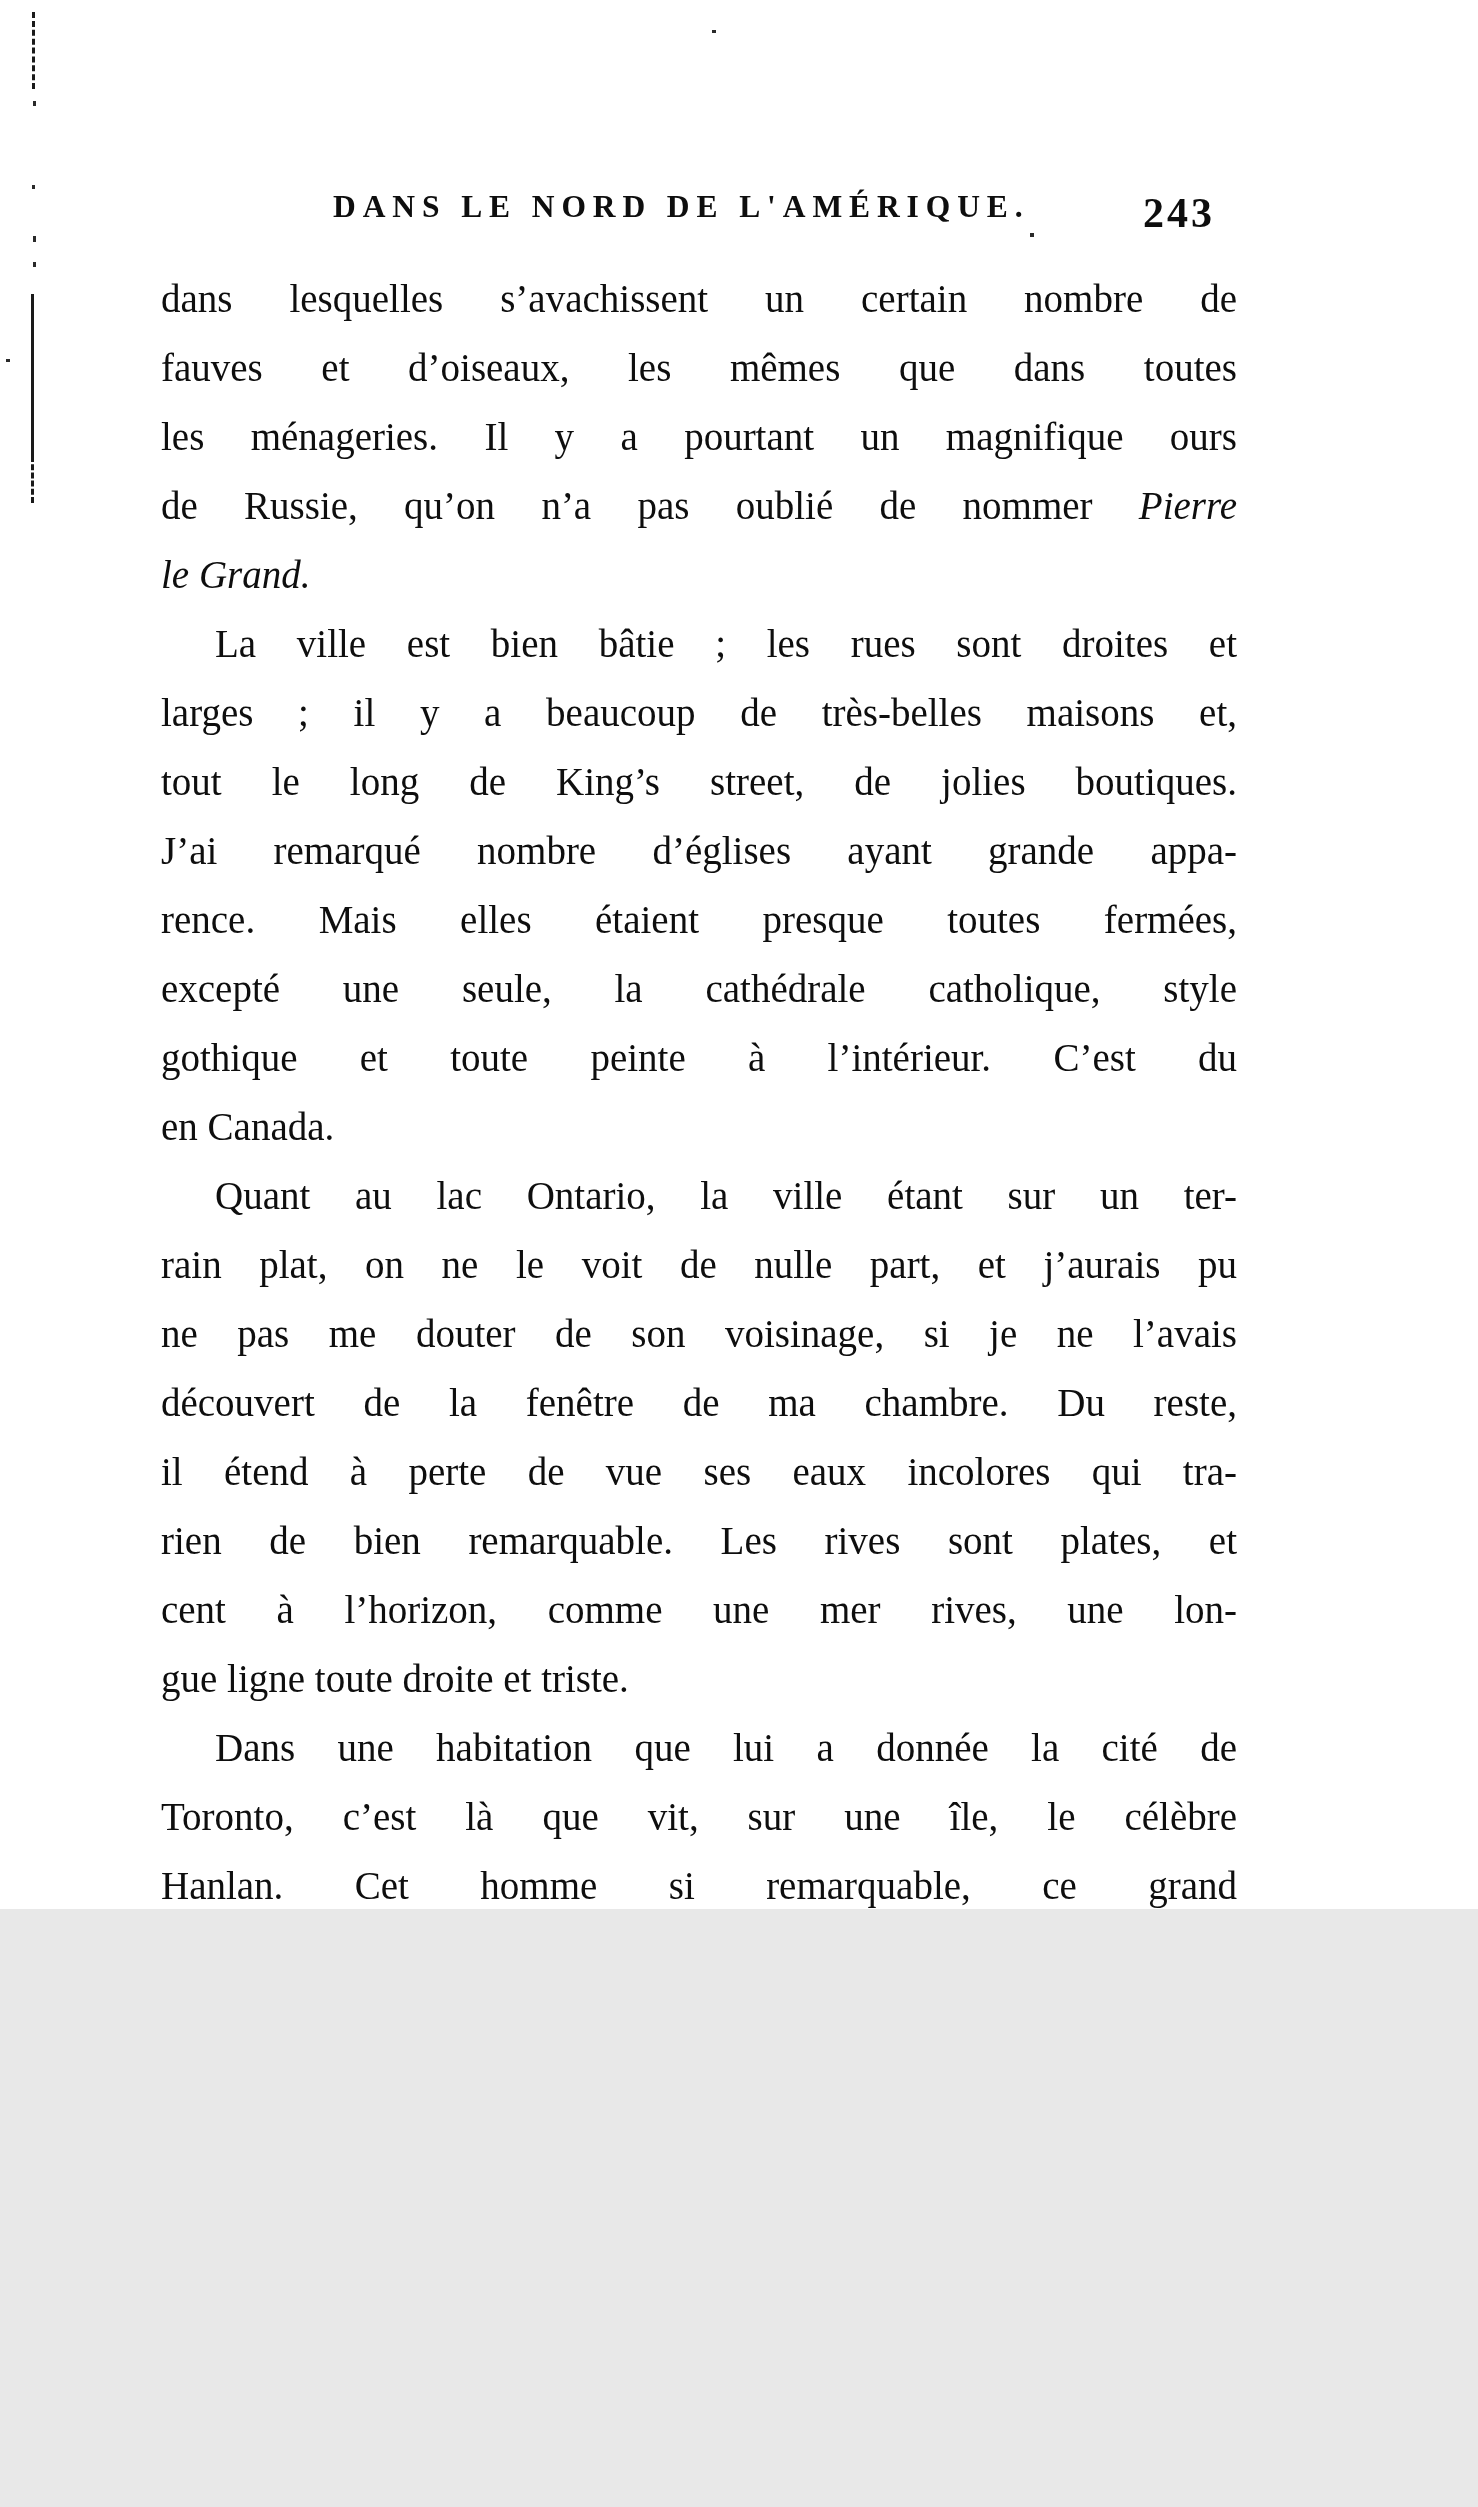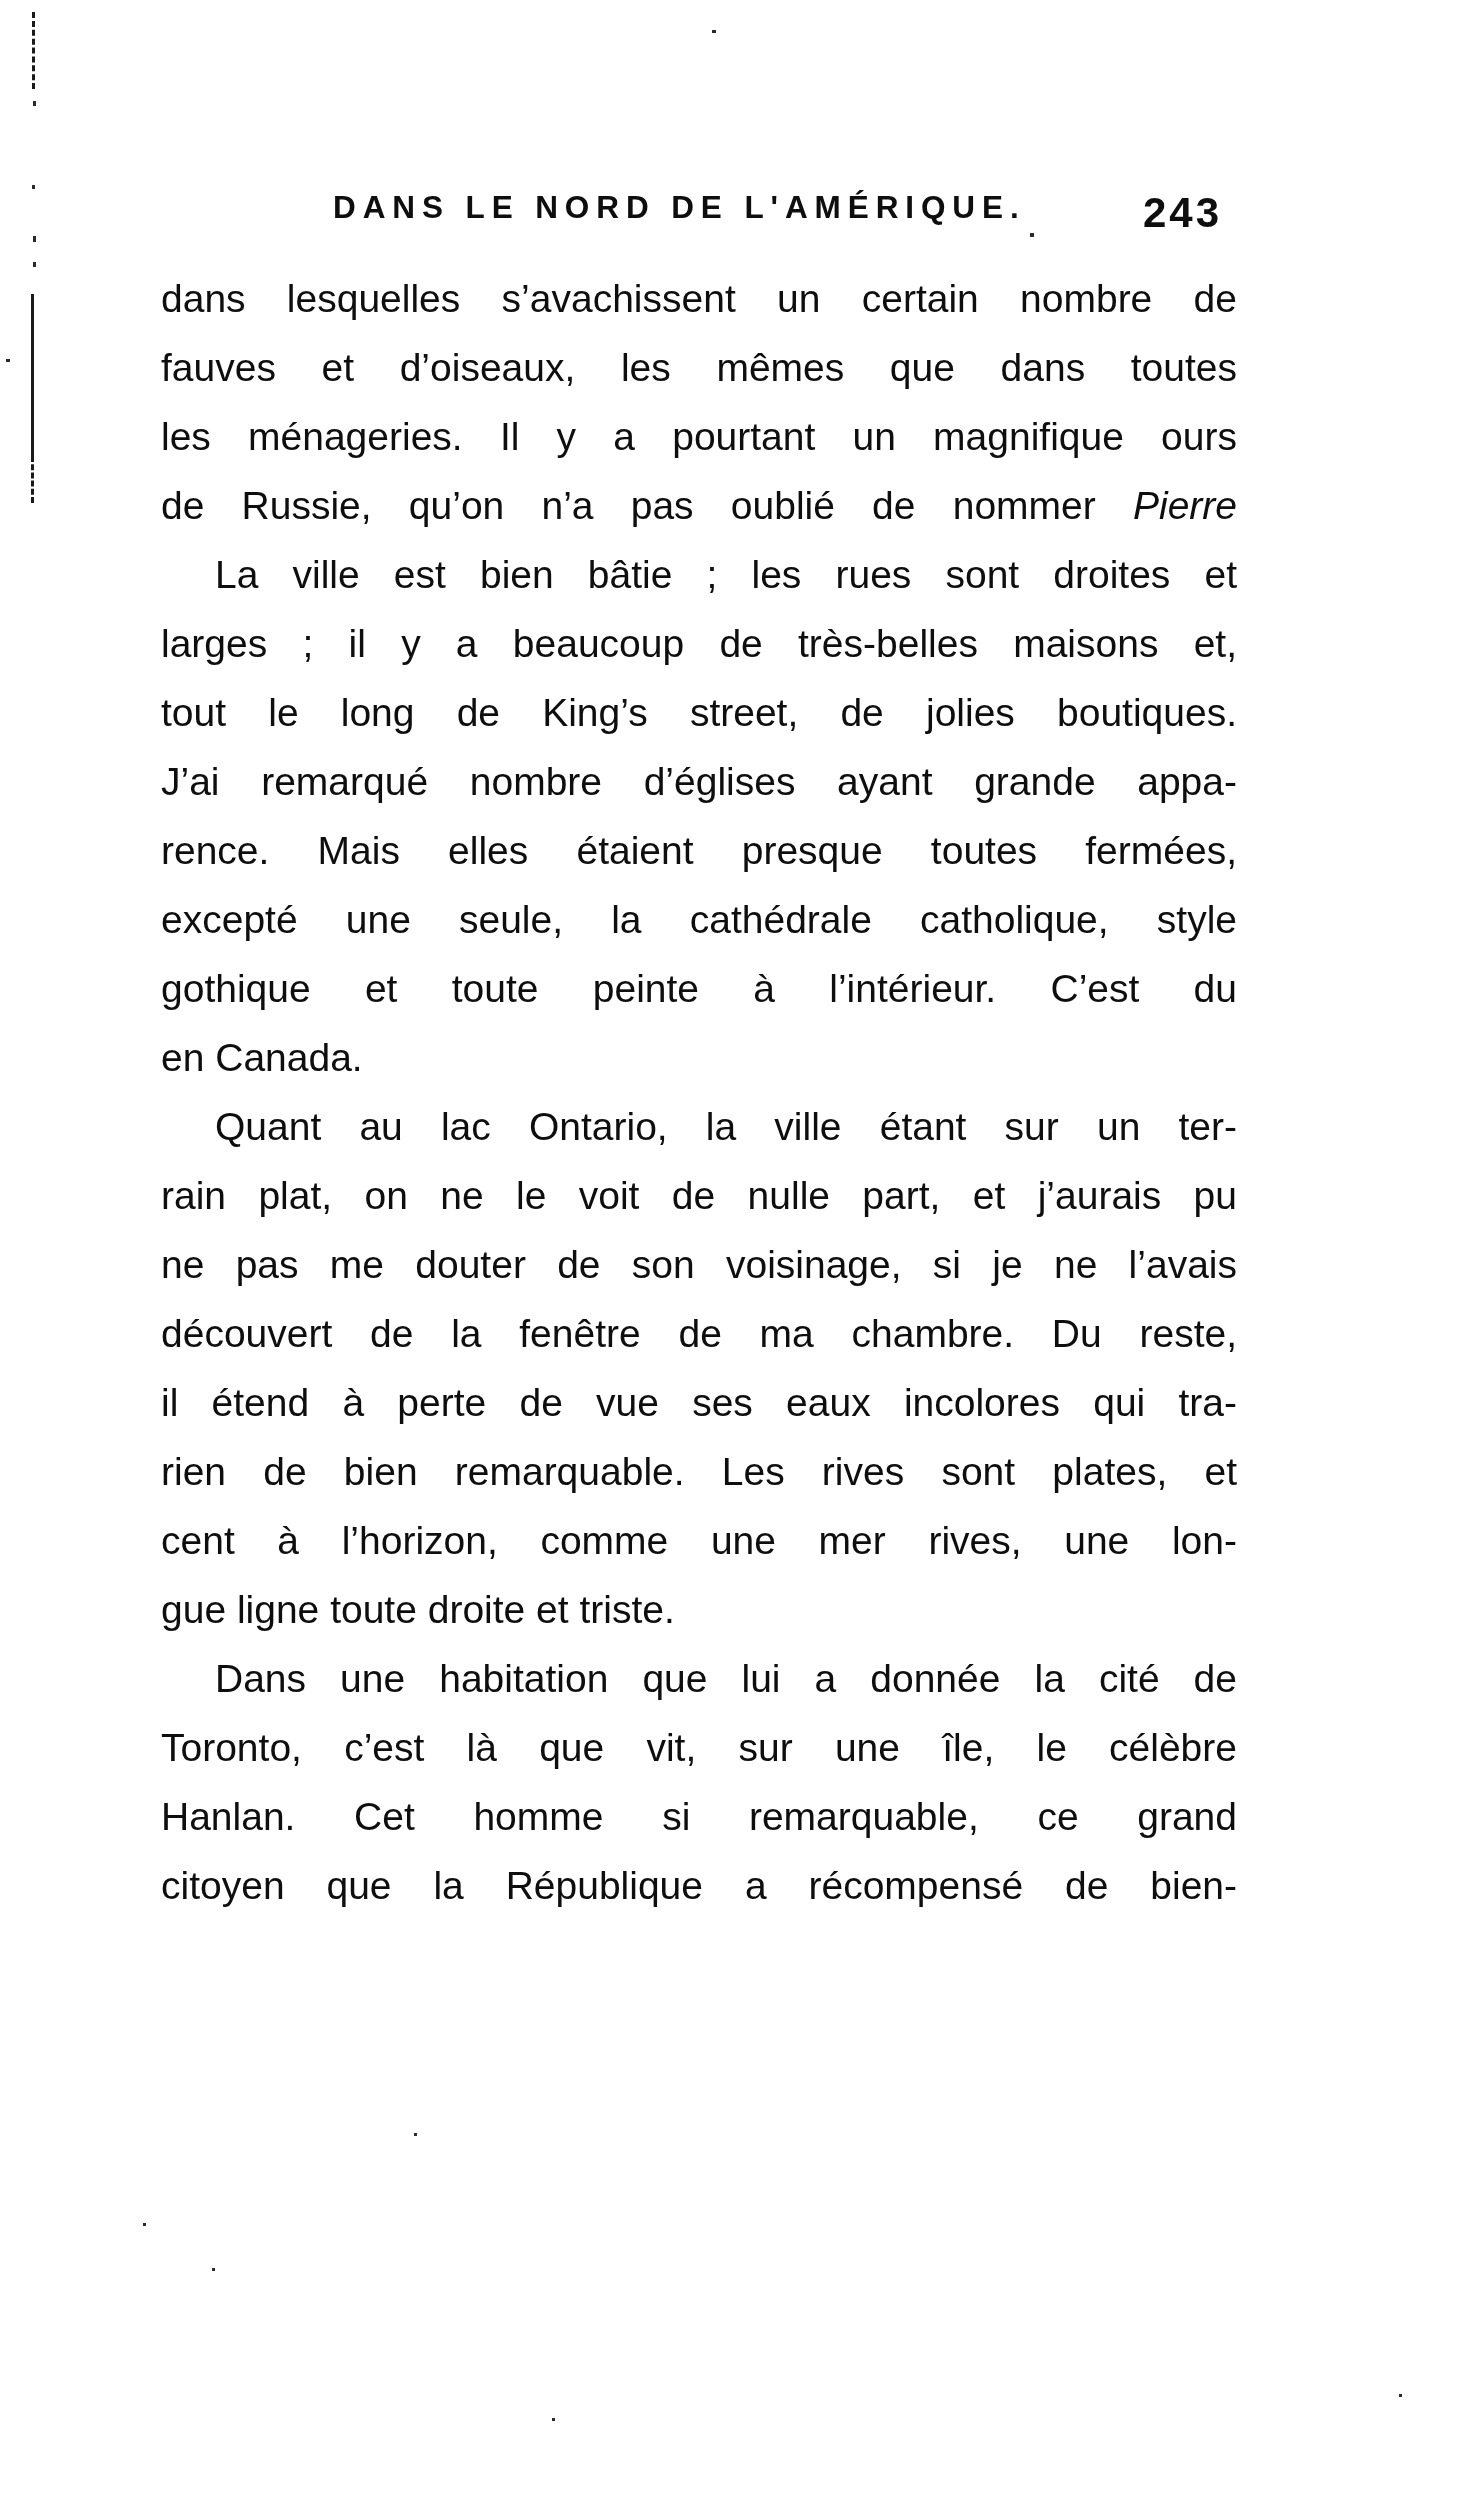--- a/index.html
+++ b/index.html
@@ -1,22 +1,22 @@
 <!DOCTYPE html>
 <html><head>
 <meta charset="utf-8">
 <style>
   html, body { margin: 0; padding: 0; background: #e8e8e8; }
   .page {
     position: relative;
     width: 1479px;
-    height: 2507px;
+    height: 1909px;
     background: #ffffff;
     color: #0e0e0e;
-    font-family: Liberation Sans, sans-serif;
+    font-family: Liberation Serif, serif;
     overflow: hidden;
   }
   
   .running-title {
     position: absolute;
     left: 333px;
     top: 189px;
     font-size: 31.5px;
     font-weight: bold;
     letter-spacing: 6.9px;
@@ -88,20 +88,23 @@
   </div>
 
   <div class="line">
     <span class="normal">les ménageries. Il y a pourtant un magnifique ours</span><span class="ital"></span>
   </div>
 
   <div class="line">
     <span class="normal">de Russie, qu’on n’a pas oublié de nommer </span><span class="ital">Pierre</span>
   </div>
 
+  <div class="line endline">
+    <span class="normal"></span><span class="ital">le Grand.</span>
+  </div>
 
   <div class="line indent">
     <span class="normal">La ville est bien bâtie ; les rues sont droites et</span><span class="ital"></span>
   </div>
 
   <div class="line">
     <span class="normal">larges ; il y a beaucoup de très-belles maisons et,</span><span class="ital"></span>
   </div>
 
   <div class="line">

